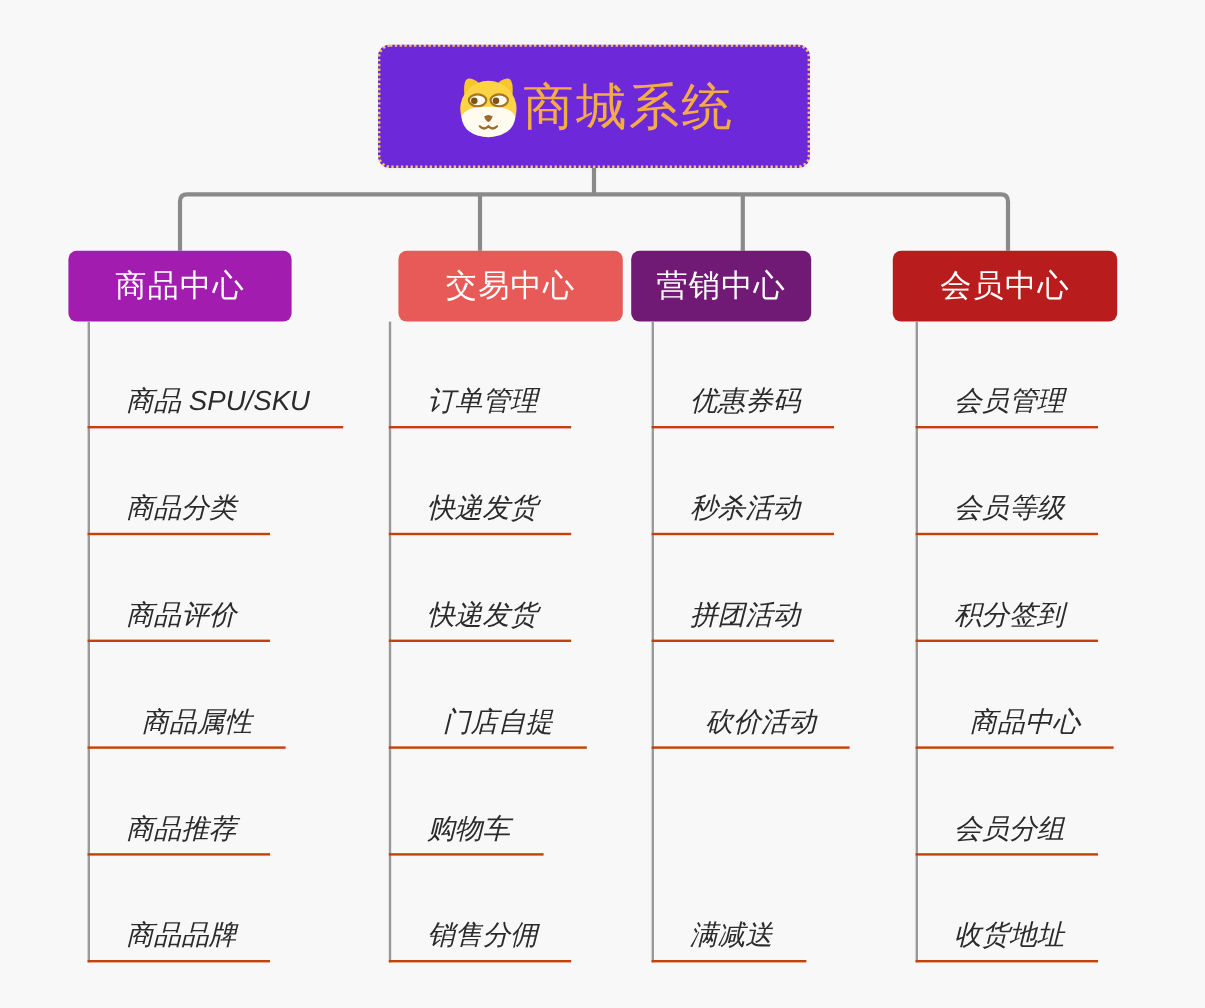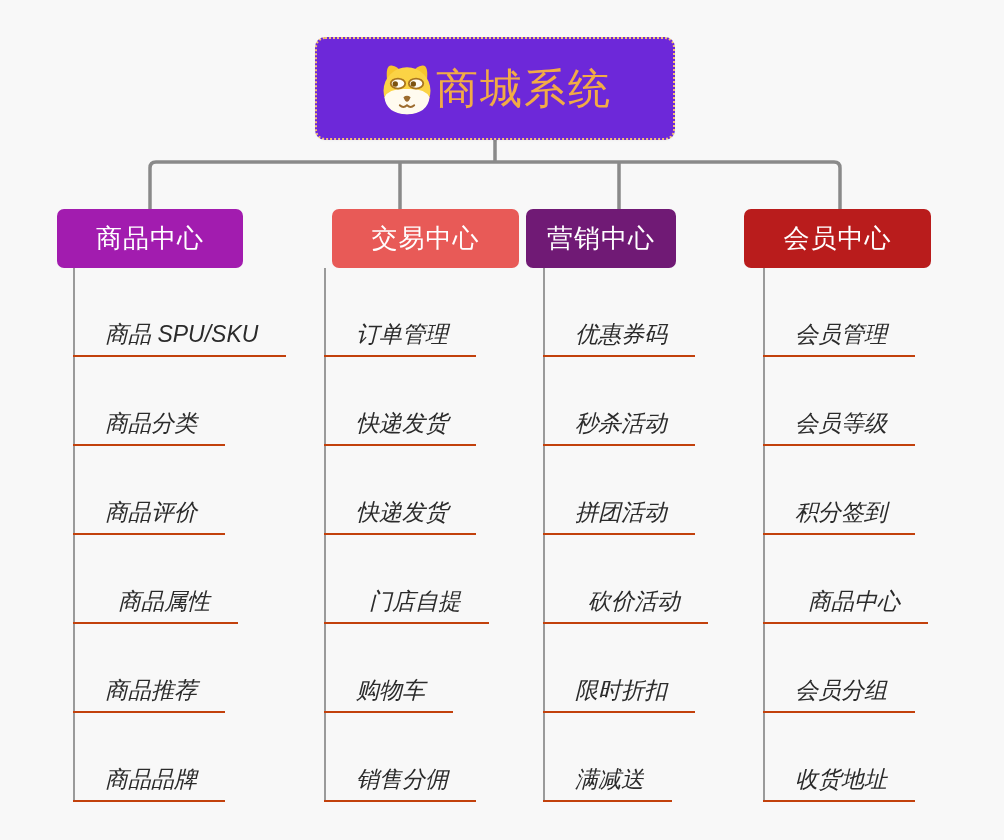--- a/index.html
+++ b/index.html
@@ -146,21 +146,20 @@
 
   <div class="branch-node" style="left: 526px; width: 150px; background: #701a75; text-align: right;">
     <span>营销中心</span>
   </div>
   <div class="col-line" style="left:543px;"></div>
   <div class="col-items" style="left:543px;">
     <div class="sub-item si-0">优惠券码</div>
     <div class="sub-item si-1">秒杀活动</div>
     <div class="sub-item si-2">拼团活动</div>
     <div class="sub-item si-3">砍价活动</div>
-    <div class="sub-item si-4">限时折扣</div>
     <div class="sub-item si-5">满减送</div>
   </div>
 
   <div class="branch-node" style="left: 744px; width: 187px; background: #b91c1c;">
     <span>会员中心</span>
   </div>
   <div class="col-line" style="left:763px;"></div>
   <div class="col-items" style="left:763px;">
     <div class="sub-item si-0">会员管理</div>
     <div class="sub-item si-1">会员等级</div>

